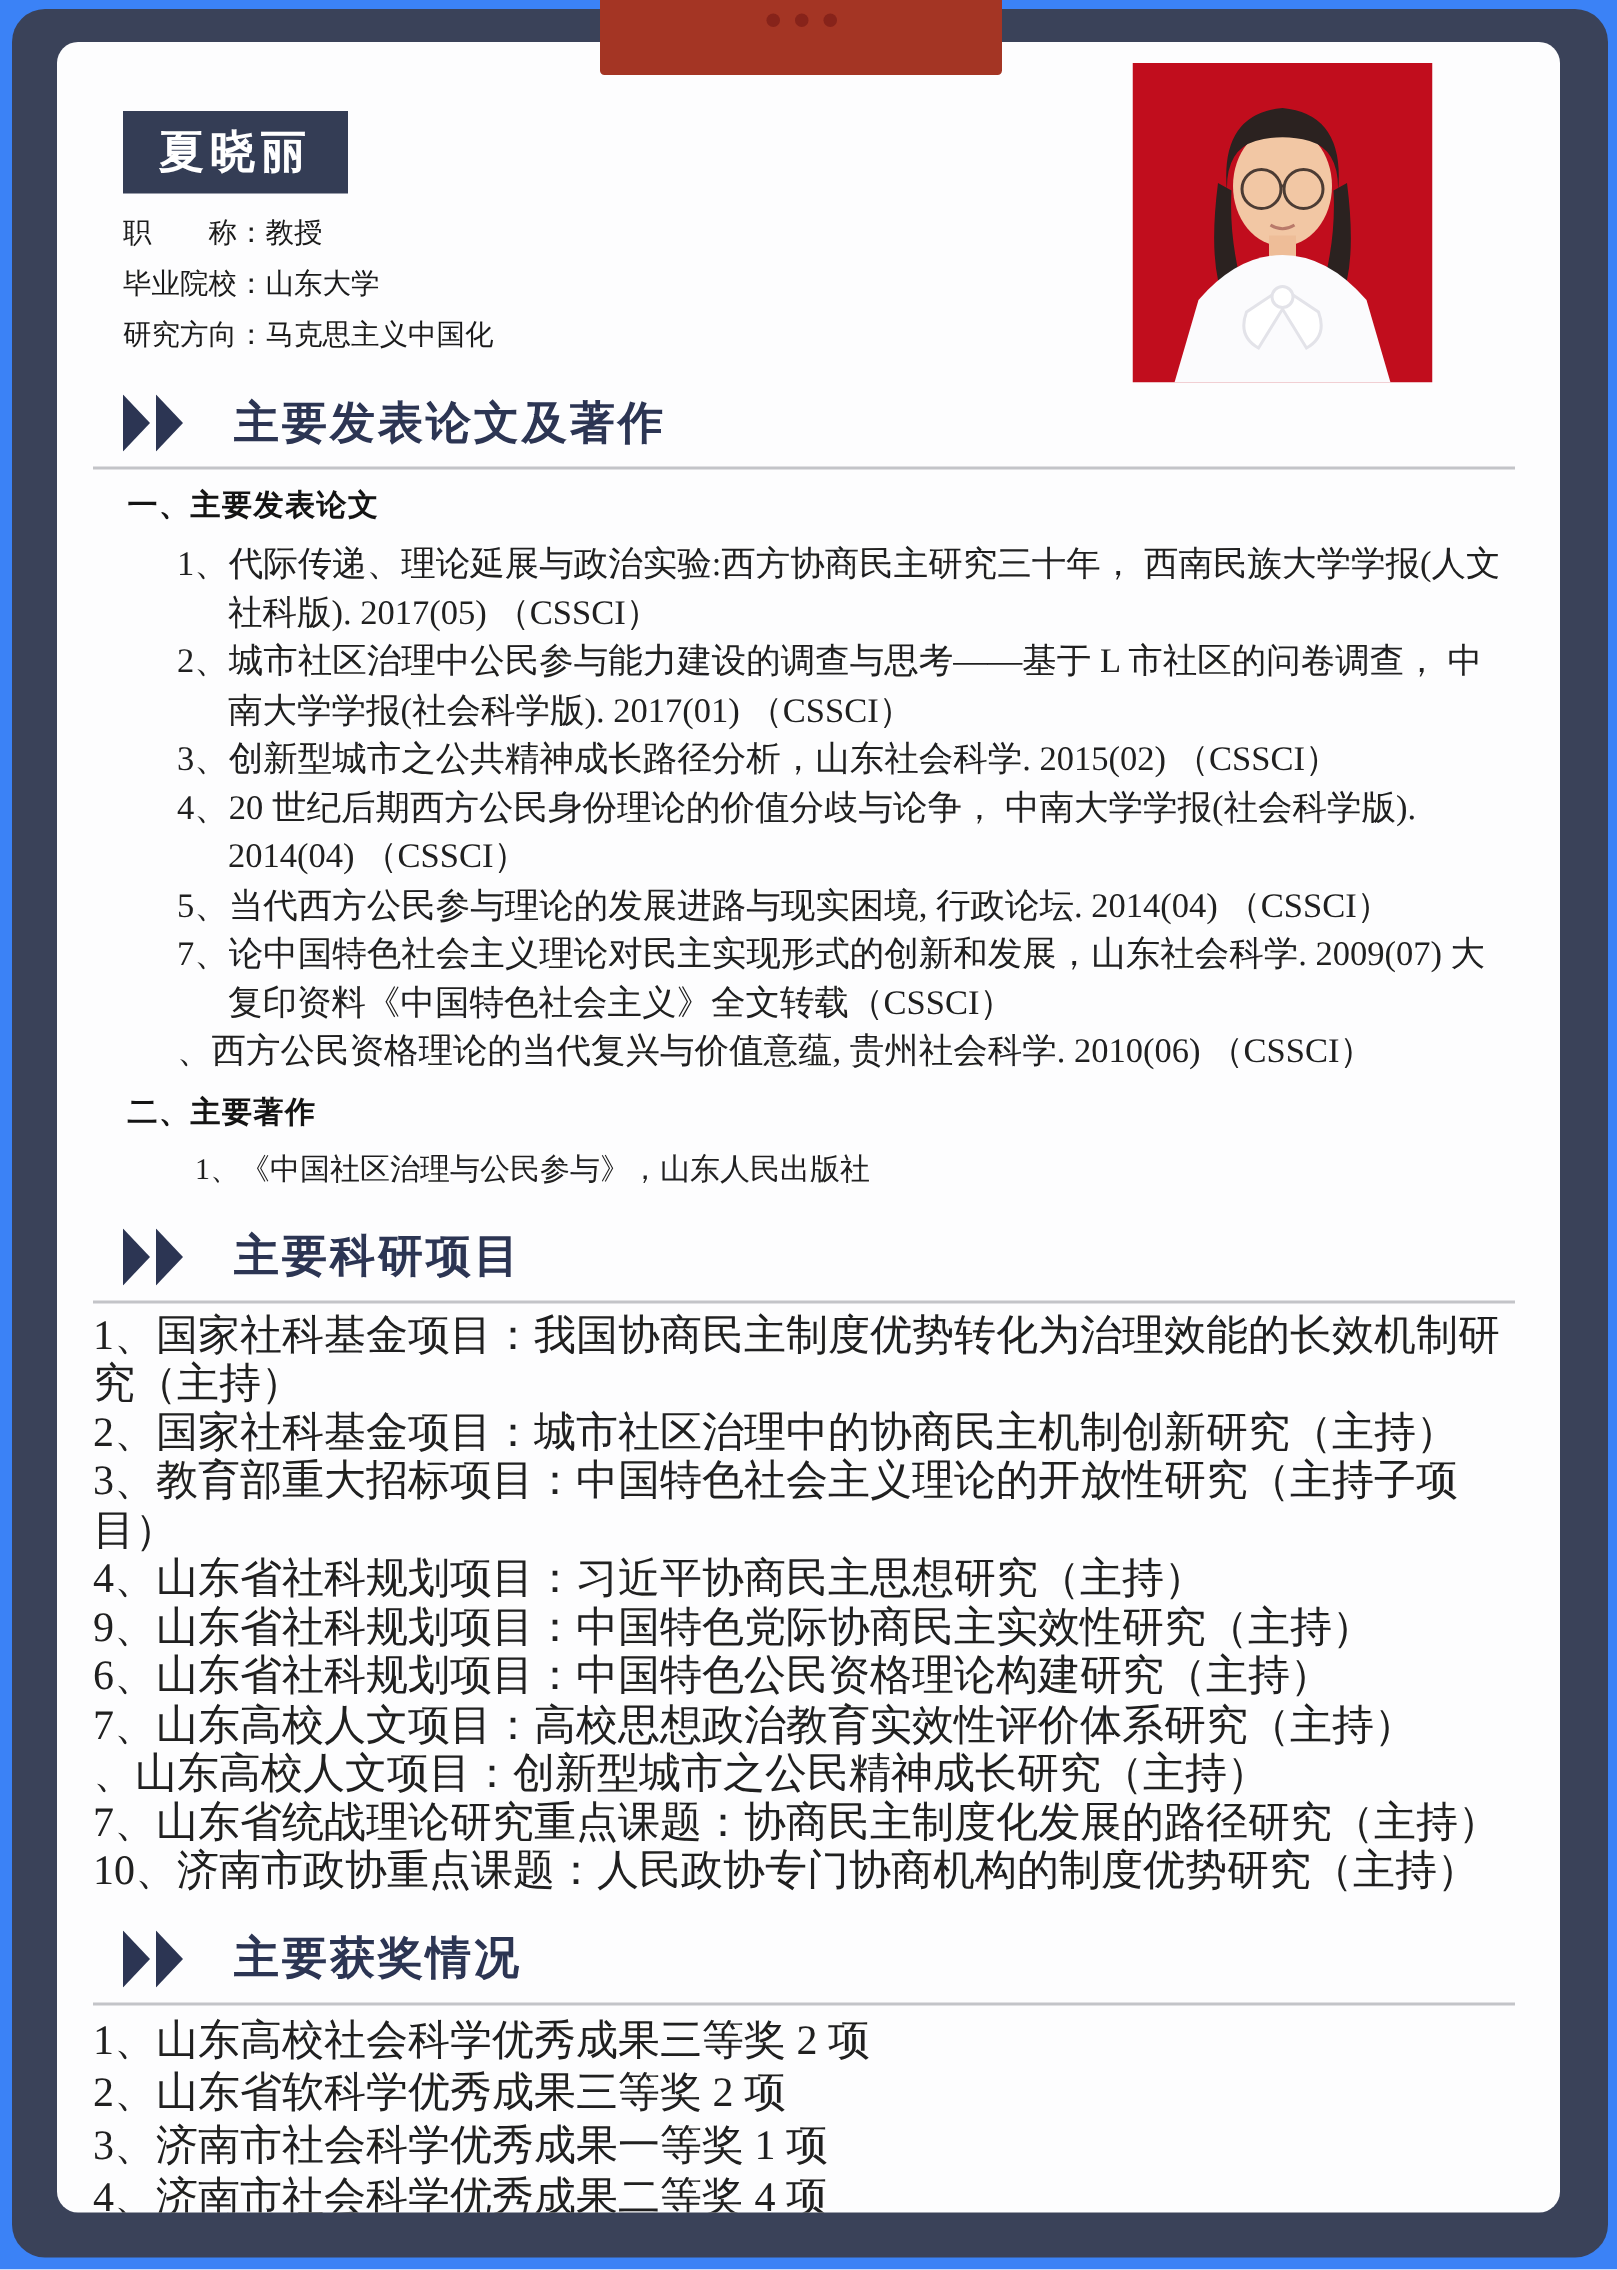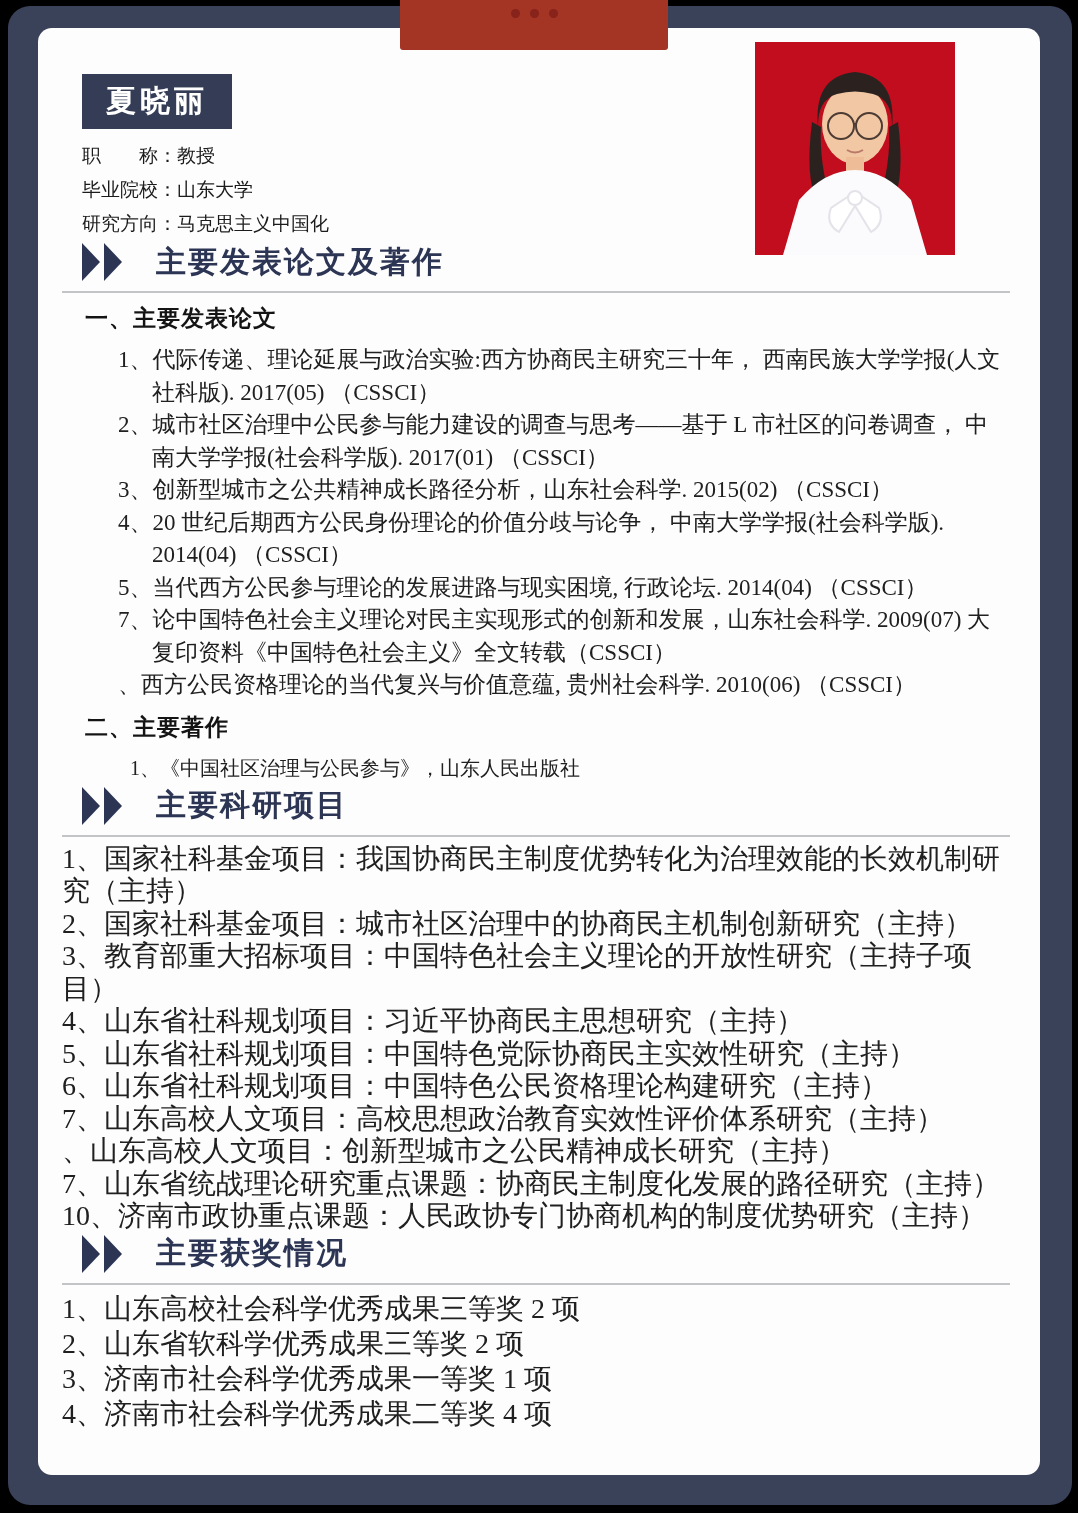--- a/index.html
+++ b/index.html
@@ -1,21 +1,21 @@
 <!DOCTYPE html>
 <html><head>
 <meta charset="utf-8">
 <style>
   html,body { margin:0; padding:0; }
   body {
     width:1078px; height:1513px;
     background:#f4f4f6;
     font-family:"Liberation Sans", sans-serif;
   }
-  .page { position:relative; width:1078px; height:1513px; background:#000000; overflow:hidden; }
+  .page { position:relative; width:1078px; height:1513px; background:#3b82f6; overflow:hidden; }
 
   
   .frame {
     position:absolute; left:8px; top:6px; right:6px; bottom:8px;
     background:#3a4259; border-radius:22px;
   }
   .content {
     position:absolute; left:30px; top:22px; right:32px; bottom:30px;
     background:#fdfdfe; border-radius:14px;
     padding:46px 30px 0 24px;
@@ -42,27 +42,27 @@
   .info { margin:10px 0 0 20px; }
   .info-line {
     font-family:"Liberation Serif", serif;
     font-size:19px; line-height:34px; color:#1b1b1b;
   }
 
   
   .photo { position:absolute; left:755px; top:42px; width:200px; height:213px; }
 
   
-  .sec-head { display:flex; align-items:center; gap:30px; margin:0 0 0 20px; height:42px; }
+  .sec-head { display:flex; align-items:center; gap:30px; margin:20px 0 0 20px; height:42px; }
   .sec-title { font-size:30px; font-weight:bold; color:#2c3553; letter-spacing:2px; }
   .chevrons { flex:0 0 auto; display:block; }
   .rule { height:2px; background:#c3c4c8; margin-top:8px; }
 
   
-  .sub-head { font-size:23px; font-weight:bold; color:#141414; margin:10px 0 0 23px; letter-spacing:1px; }
+  .sub-head { font-size:20px; font-weight:bold; color:#141414; margin:10px 0 0 23px; letter-spacing:1px; }
   .list { font-family:"Liberation Serif", serif; color:#202020; }
   .papers { margin-top:10px; }
   .papers .li { font-size:23px; line-height:32.5px; margin-left:56px; padding-left:34px; text-indent:-34px; }
   .works { margin-top:8px; }
   .works .li { font-size:20px; line-height:34px; margin-left:68px; }
   .flush { margin-top:6px; }
   .flush .li { font-size:28px; line-height:32.5px; }
   .awards-list .li { line-height:35px; }
 </style>
 </head>
@@ -139,21 +139,21 @@
       <div class="list flush">
 
           <div class="li">1、国家社科基金项目：我国协商民主制度优势转化为治理效能的长效机制研究（主持）</div>
 
           <div class="li">2、国家社科基金项目：城市社区治理中的协商民主机制创新研究（主持）</div>
 
           <div class="li">3、教育部重大招标项目：中国特色社会主义理论的开放性研究（主持子项目）</div>
 
           <div class="li">4、山东省社科规划项目：习近平协商民主思想研究（主持）</div>
 
-          <div class="li">5、山东省社科规划项目：中国特色党际协商民主实效性研究（主持）</div>
+          <div class="li">9、山东省社科规划项目：中国特色党际协商民主实效性研究（主持）</div>
 
           <div class="li">6、山东省社科规划项目：中国特色公民资格理论构建研究（主持）</div>
 
           <div class="li">7、山东高校人文项目：高校思想政治教育实效性评价体系研究（主持）</div>
 
           <div class="li">、山东高校人文项目：创新型城市之公民精神成长研究（主持）</div>
 
           <div class="li">7、山东省统战理论研究重点课题：协商民主制度化发展的路径研究（主持）</div>
 
           <div class="li">10、济南市政协重点课题：人民政协专门协商机构的制度优势研究（主持）</div>

